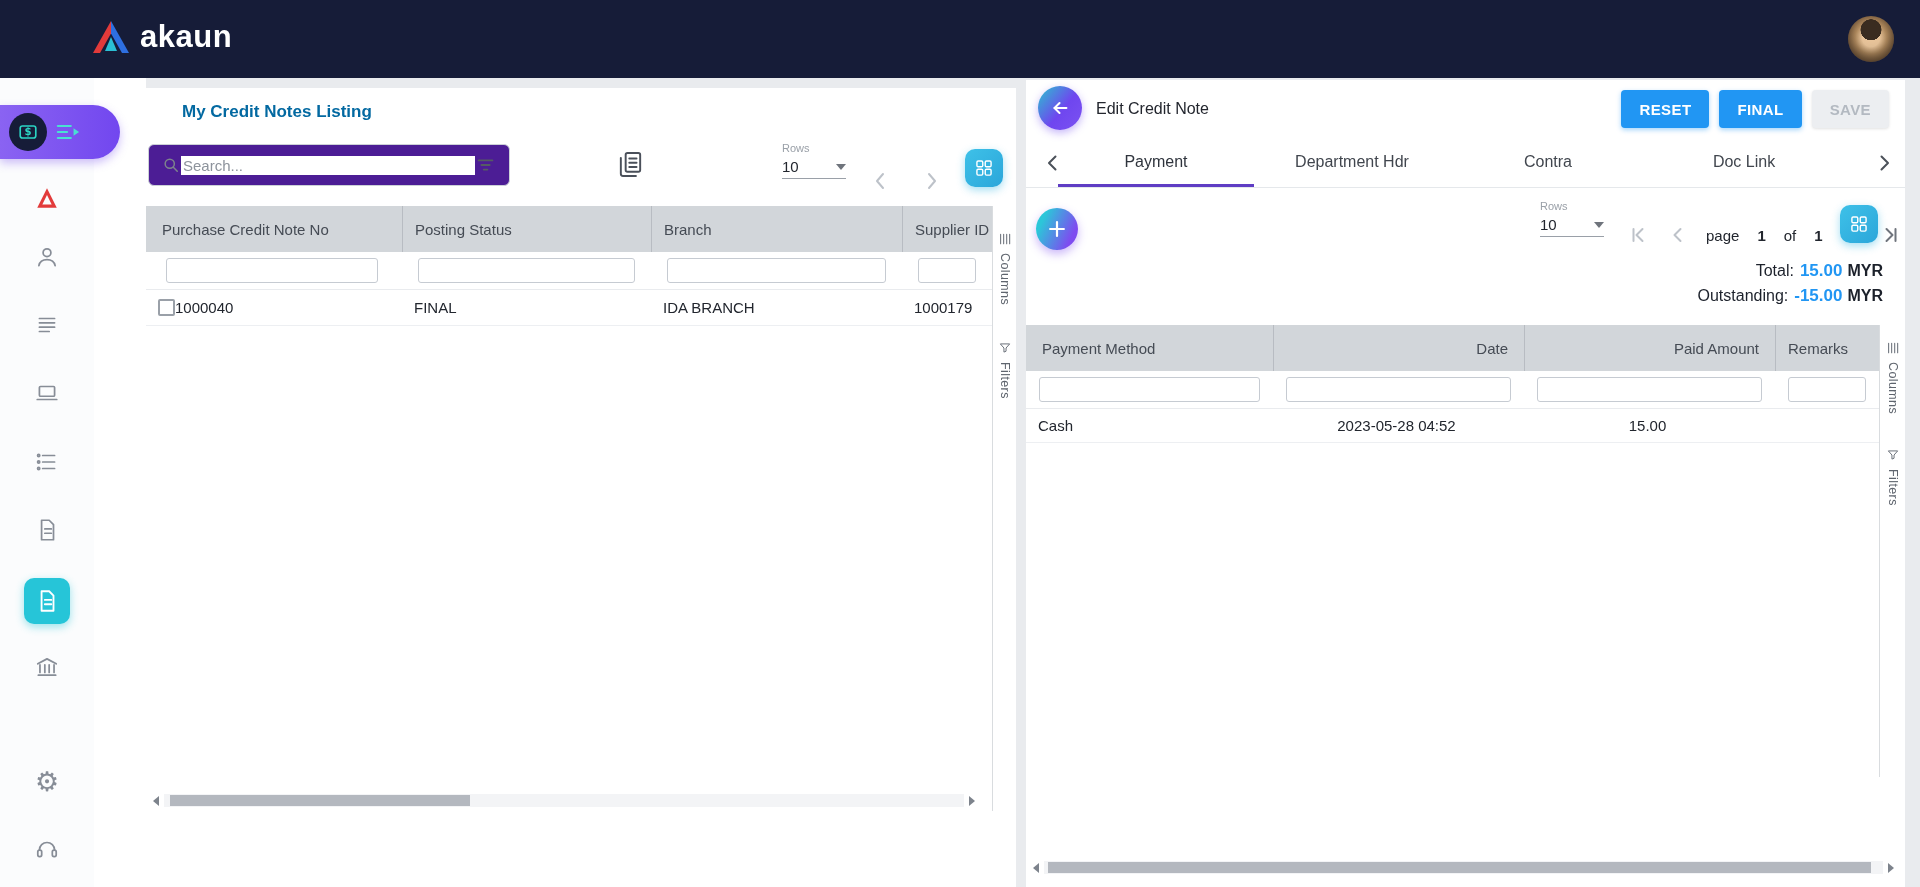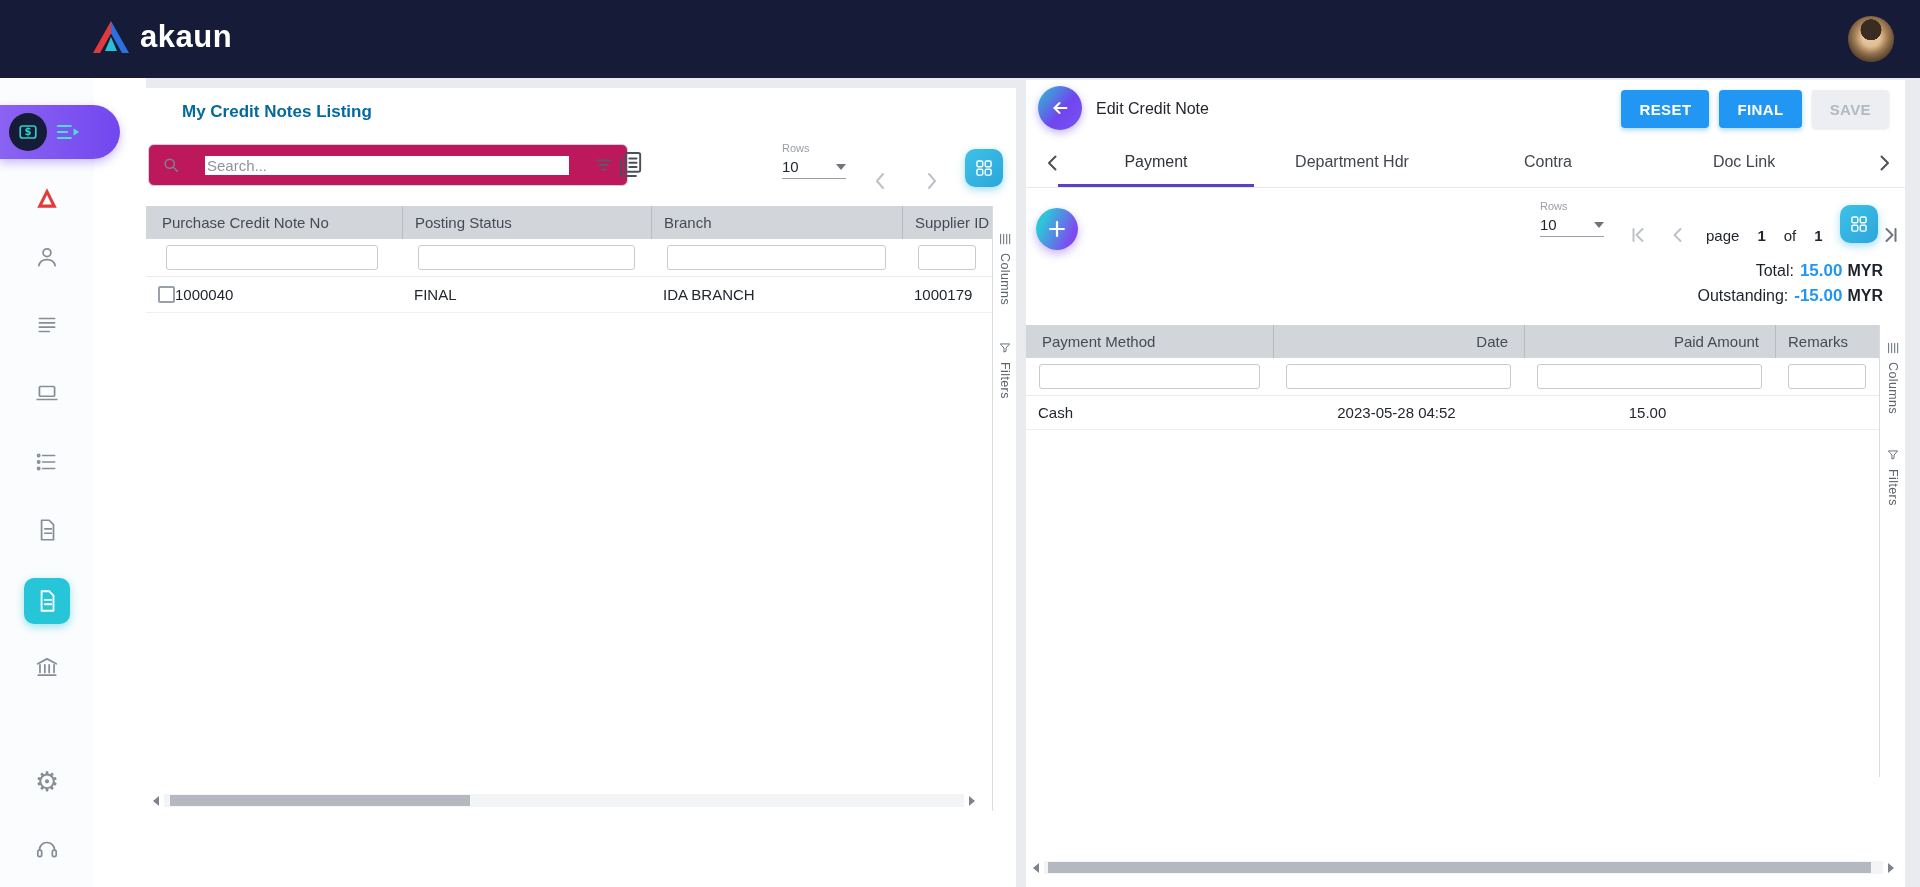--- a/index.html
+++ b/index.html
@@ -38,22 +38,22 @@
 
   
   .content { position:absolute; top:78px; left:94px; right:0; bottom:0; background:#ffffff; }
   .backdrop { position:absolute; left:52px; top:0; right:0; bottom:0; background:#e9ebee; }
   .panel { position:absolute; background:#ffffff; }
   .panel-left  { left:0; top:10px; width:870px; bottom:0; }
   .panel-right { left:880px; top:2px; right:15px; bottom:0; }
 
   
   .lp-title { position:absolute; left:4px; top:14px; font-size:17px; font-weight:600; color:#0369a1;margin-left:32px; }
-  .search-box { position:absolute; left:2px; top:56px; width:480px; height:42px;
-    border:1px solid #ccd1d7; border-radius:6px; display:flex; align-items:center; padding:0 12px; gap:24px; background:#be185d; }
+  .search-box { position:absolute; left:2px; top:56px; width:362px; height:42px;
+    border:1px solid #ccd1d7; border-radius:6px; display:flex; align-items:center; padding:0 12px; gap:0; background:#4c1d95; }
   .search-input { flex:1; border:none; outline:none; font-size:15px; color:#22262e; font-family:inherit; }
   .search-input::placeholder { color:#8d939c; }
   .icon-btn { cursor:pointer; display:flex; align-items:center; justify-content:center; }
   .copy-btn { position:absolute; left:470px; top:62px; }
 
   .rows-widget { width:66px; }
   .rows-label { font-size:11px; color:#9aa0a8; }
   .rows-value { margin-top:4px; display:flex; justify-content:space-between; align-items:center;
     border-bottom:1px solid #9aa0a8; padding-bottom:3px; font-size:15px; color:#22262e; cursor:pointer; width:64px; }
   .caret { width:0; height:0; border:5px solid transparent; border-top:6px solid #6f747c; margin-top:5px; }
@@ -62,21 +62,21 @@
   .lp-prev { left:722px; top:80px; }
   .lp-next { left:772px; top:80px; }
 
   .grid-btn { width:38px; height:38px; border-radius:10px;
     background:linear-gradient(135deg,#3ec1e8,#2ba6da); display:flex; align-items:center; justify-content:center;
     box-shadow:0 3px 8px rgba(53,181,227,.45); cursor:pointer; }
   .lp-grid { position:absolute; left:819px; top:61px; }
 
   .data-table { position:absolute; left:0; right:24px; }
   .lp-table { top:118px; }
-  .t-head { display:grid; background:#d2d6da; height:33px; align-items:stretch; color:#454b54; font-size:15px; }
+  .t-head { display:grid; background:#d2d6da; height:46px; align-items:stretch; color:#454b54; font-size:15px; }
   .lp-cols { grid-template-columns:256px 249px 251px 1fr; }
   .rp-cols { grid-template-columns:247px 251px 251px 1fr; }
   .t-head .cell { display:flex; align-items:center; padding-left:12px; border-left:1px solid #b8bcc2; overflow:hidden; white-space:nowrap; }
   .t-head .cell:first-child { border-left:none; padding-left:16px; }
   .t-head .cell.right { justify-content:flex-end; padding-right:16px; }
   .t-filter { display:grid; height:38px; align-items:center; border-bottom:1px solid #e9ebee; }
   .t-filter .fcell { display:flex; align-items:center; overflow:hidden; }
   .filter-input { flex:1; height:25px; border:1px solid #c6cbd2; border-radius:3px; margin:0 16px; min-width:20px;
     outline:none; font-family:inherit; font-size:14px; padding:0 6px; }
   .t-filter .fcell:first-child .filter-input { margin-left:20px; margin-right:24px; }

